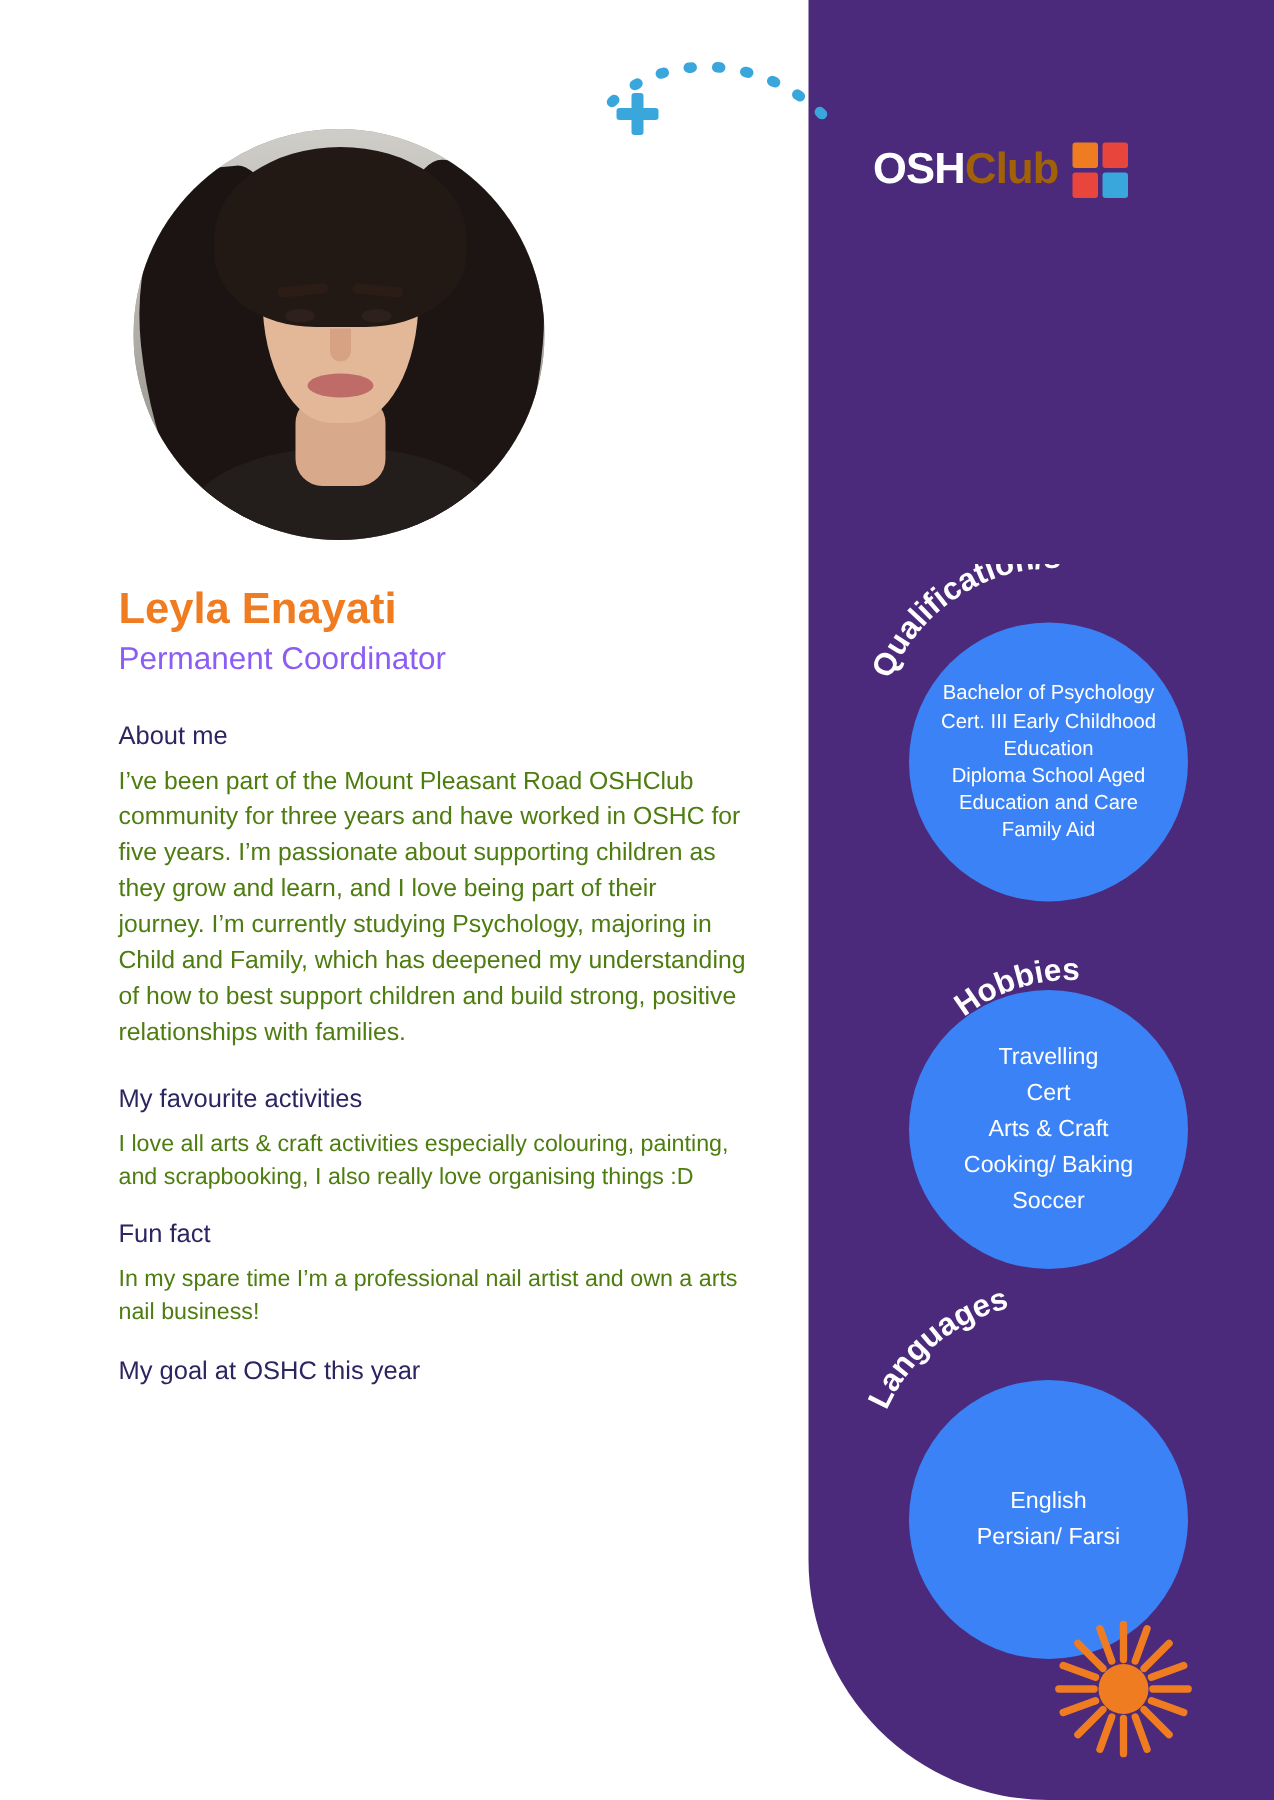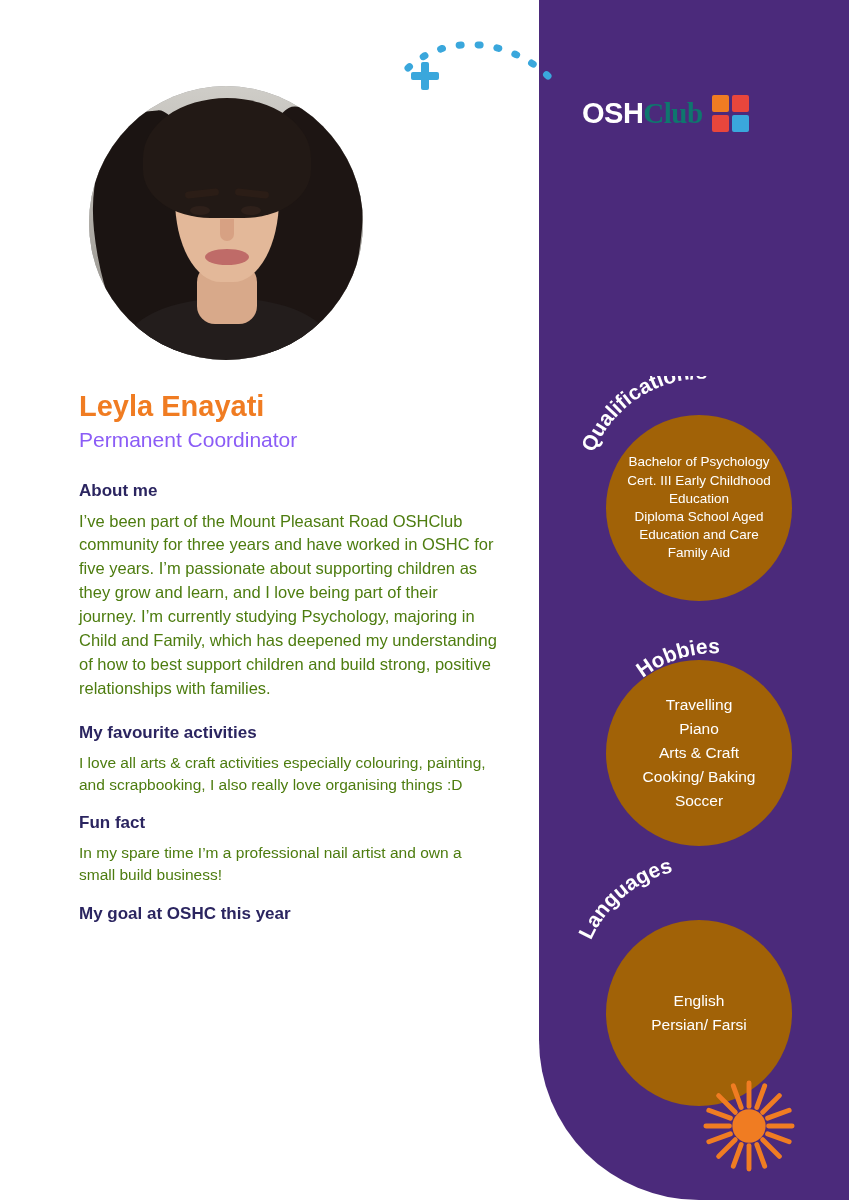--- a/index.html
+++ b/index.html
@@ -41,21 +41,21 @@
     align-items: center;
   }
   .logo-text {
     font-size: 29px;
     font-weight: bold;
     letter-spacing: -0.5px;
     line-height: 1;
     white-space: nowrap;
   }
   .logo-osh { color: #ffffff; }
-  .logo-club { color: #0f766e; font-family: Liberation Serif, serif; }
+  .logo-club { color: #a16207; }
   .logo-squares {
     display: inline-grid;
     grid-template-columns: 17px 17px;
     grid-template-rows: 17px 17px;
     gap: 3px;
     margin-left: 9px;
   }
   .sq { width: 17px; height: 17px; border-radius: 2px; }
 
   
@@ -171,42 +171,42 @@
     margin-bottom: 4px;
   }
   .role {
     font-size: 21px;
     color: #8b5cf6;
     line-height: 1.2;
     margin-bottom: 28px;
   }
   .sec-head {
     font-size: 17px;
-    font-weight: bold;
+    font-weight: normal;
     color: #2b2560;
     margin-bottom: 9px;
   }
   .sec-head.sm { font-size: 17px; }
   .body-text {
     font-size: 16.5px;
     line-height: 1.45;
     color: #4d7c0f;
   }
   .body-text.small {
     font-size: 15.5px;
     line-height: 1.4;
   }
   .block { margin-bottom: 22px; }
   .block-tight { margin-bottom: 18px; }
 
   
   .circle {
     position: absolute;
     border-radius: 50%;
-    background: #a16207;
+    background: #3b82f6;
     color: #ffffff;
     display: flex;
     flex-direction: column;
     align-items: center;
     justify-content: center;
     text-align: center;
   }
   .circle .item {
     font-size: 13.5px;
     line-height: 1.35;
@@ -279,21 +279,21 @@
       <div class="body-text">I’ve been part of the Mount Pleasant Road OSHClub community for three years and have worked in OSHC for five years. I’m passionate about supporting children as they grow and learn, and I love being part of their journey. I’m currently studying Psychology, majoring in Child and Family, which has deepened my understanding of how to best support children and build strong, positive relationships with families.</div>
     </div>
 
     <div class="block-tight">
       <div class="sec-head sm">My favourite activities</div>
       <div class="body-text small">I love all arts &amp; craft activities especially colouring, painting, and scrapbooking, I also really love organising things :D</div>
     </div>
 
     <div class="block-tight">
       <div class="sec-head sm">Fun fact</div>
-      <div class="body-text small">In my spare time I’m a professional nail artist and own a small build business!</div>
+      <div class="body-text small">In my spare time I’m a professional nail artist and own a arts nail business!</div>
     </div>
 
     <div class="block-tight">
       <div class="sec-head sm">My goal at OSHC this year</div>
     </div>
   </div>
 
   <div class="circle c-qual">
     <div class="item">Bachelor of Psychology</div>
     <div class="item">Cert. III Early Childhood Education</div>
@@ -302,21 +302,21 @@
   </div>
   <svg class="arc-label a-qual" viewBox="0 0 260 90">
     <defs>
         <path id="arcQ" d="M20,88 A118,118 0 0 1 240,70" fill="none"></path>
       </defs>
     <text><textPath href="#arcQ" startOffset="4%">Qualification/s</textPath></text>
   </svg>
 
   <div class="circle c-hob hob">
     <div class="item">Travelling</div>
-    <div class="item">Piano</div>
+    <div class="item">Cert</div>
     <div class="item">Arts &amp; Craft</div>
     <div class="item">Cooking/ Baking</div>
     <div class="item">Soccer</div>
   </div>
   <svg class="arc-label a-hob" viewBox="0 0 260 90">
     <defs>
         <path id="arcH" d="M46,86 A116,116 0 0 1 236,76" fill="none"></path>
       </defs>
     <text><textPath href="#arcH" startOffset="18%">Hobbies</textPath></text>
   </svg>

